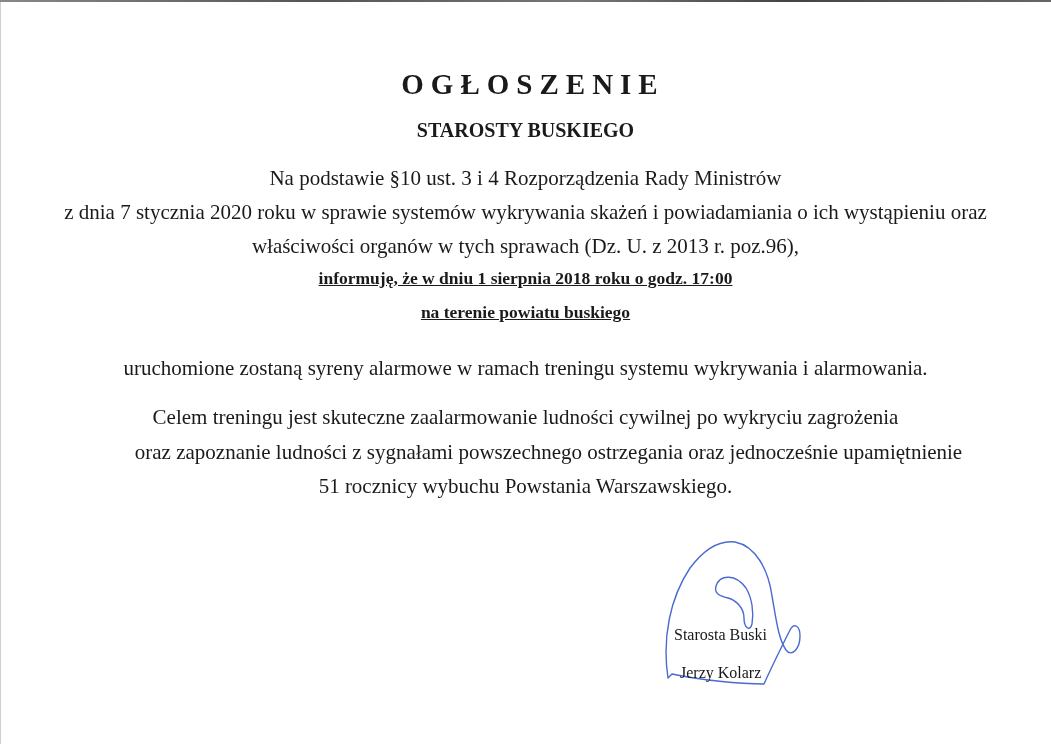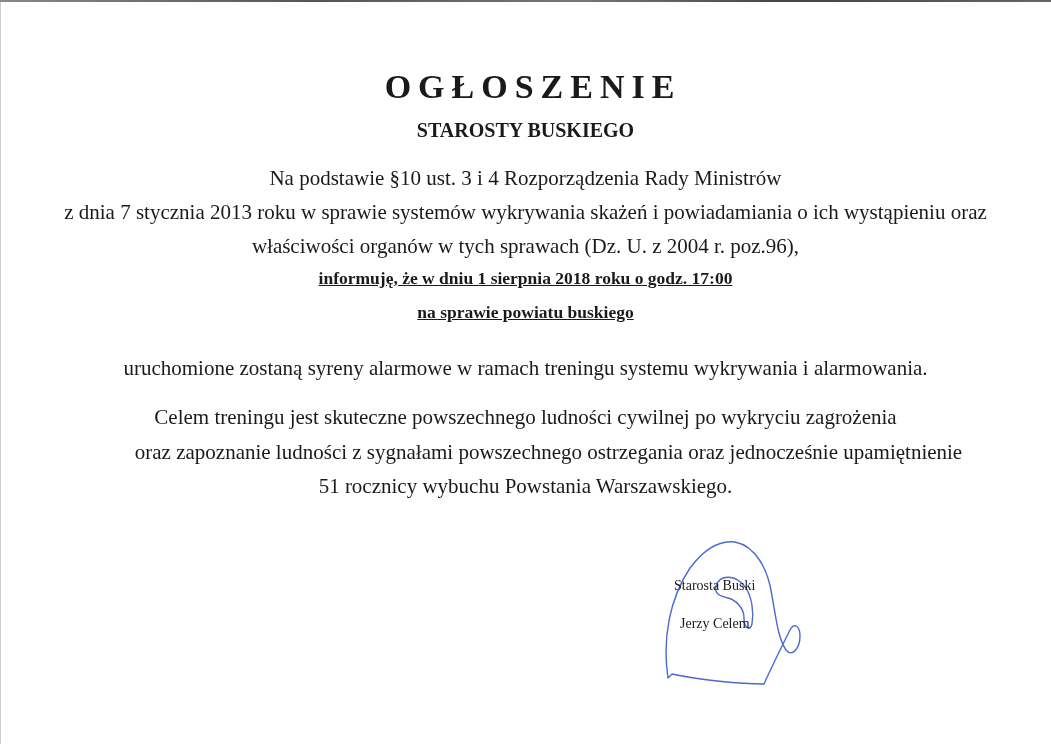--- a/index.html
+++ b/index.html
@@ -29,21 +29,21 @@
     }
     .line {
       position: absolute;
       left: 0;
       width: 1051px;
       text-align: center;
       white-space: nowrap;
     }
     .title {
       top: 68px;
-      font-size: 34px;
+      font-size: 29px;
       font-weight: bold;
       letter-spacing: 7px;
       padding-left: 15px;
       box-sizing: border-box;
     }
     .subtitle {
       top: 119px;
       font-size: 20px;
       font-weight: bold;
     }
@@ -61,46 +61,47 @@
       top: 538px;
       width: 160px;
       height: 150px;
     }
     .sig-svg {
       position: absolute;
       left: 0; top: 0;
     }
     .sig-line {
       position: absolute;
-      font-size: 14px;
+      font-size: 16px;
       white-space: nowrap;
+      margin-top: 48px;
     }
   </style>
 </head>
 <body>
 
 <div class="scan-edge-top"></div>
 <div class="scan-edge-left"></div>
 
 <div class="line title">OGŁOSZENIE</div>
 <div class="line subtitle">STAROSTY BUSKIEGO</div>
 
 <div class="line body-text" style="top:166px;">Na podstawie §10 ust. 3 i 4 Rozporządzenia Rady Ministrów</div>
-<div class="line body-text" style="top:200px;">z dnia 7 stycznia 2013 roku w sprawie systemów wykrywania skażeń i powiadamiania o ich wystąpieniu oraz</div>
-<div class="line body-text" style="top:234px;">właściwości organów w tych sprawach (Dz. U. z 2004 r. poz.96),</div>
+<div class="line body-text" style="top:200px;">z dnia 7 stycznia 2020 roku w sprawie systemów wykrywania skażeń i powiadamiania o ich wystąpieniu oraz</div>
+<div class="line body-text" style="top:234px;">właściwości organów w tych sprawach (Dz. U. z 2013 r. poz.96),</div>
 
 <div class="line bold-ul" style="top:268px;">informuję, że w  dniu 1 sierpnia 2018 roku  o godz. 17:00</div>
-<div class="line bold-ul" style="top:302px;">na sprawie powiatu buskiego</div>
+<div class="line bold-ul" style="top:302px;">na terenie powiatu buskiego</div>
 
 <div class="line body-text" style="top:356px;">uruchomione zostaną syreny alarmowe w ramach treningu systemu wykrywania i alarmowania.</div>
 
-<div class="line body-text" style="top:405px;">Celem treningu jest skuteczne powszechnego ludności cywilnej po wykryciu zagrożenia</div>
+<div class="line body-text" style="top:405px;">Celem treningu jest skuteczne zaalarmowanie ludności cywilnej po wykryciu zagrożenia</div>
 <div class="line body-text" style="top:440px;margin-left:23px;">oraz zapoznanie ludności z sygnałami powszechnego ostrzegania oraz jednocześnie upamiętnienie</div>
 <div class="line body-text" style="top:474px;">51 rocznicy wybuchu Powstania Warszawskiego.</div>
 
 <div class="sig-block">
   <svg class="sig-svg" width="160" height="150" viewBox="0 0 160 150">
     <path d="M 8 140 C 2 100, 10 60, 30 30 C 45 10, 60 2, 75 4 C 95 8, 108 30, 112 58 C 116 80, 118 100, 126 112 C 132 120, 140 110, 140 98 C 140 88, 134 84, 130 92 C 122 108, 112 128, 104 146 C 80 146, 40 142, 12 136 Z" fill="none" stroke="#4a6ad0" stroke-width="1.4" stroke-linejoin="round"></path>
     <path d="M 56 48 C 60 36, 76 36, 86 50 C 92 60, 94 74, 92 86 C 90 94, 84 90, 84 80 C 84 70, 76 62, 68 60 C 60 58, 54 56, 56 48 Z" fill="none" stroke="#4a6ad0" stroke-width="1.4"></path>
   </svg>
   <div class="sig-line" style="left:14px; top:40px;">Starosta Buski</div>
-  <div class="sig-line" style="left:20px; top:78px;">Jerzy Celem</div>
+  <div class="sig-line" style="left:20px; top:78px;">Jerzy Kolarz</div>
 </div>
 
 </body></html>

